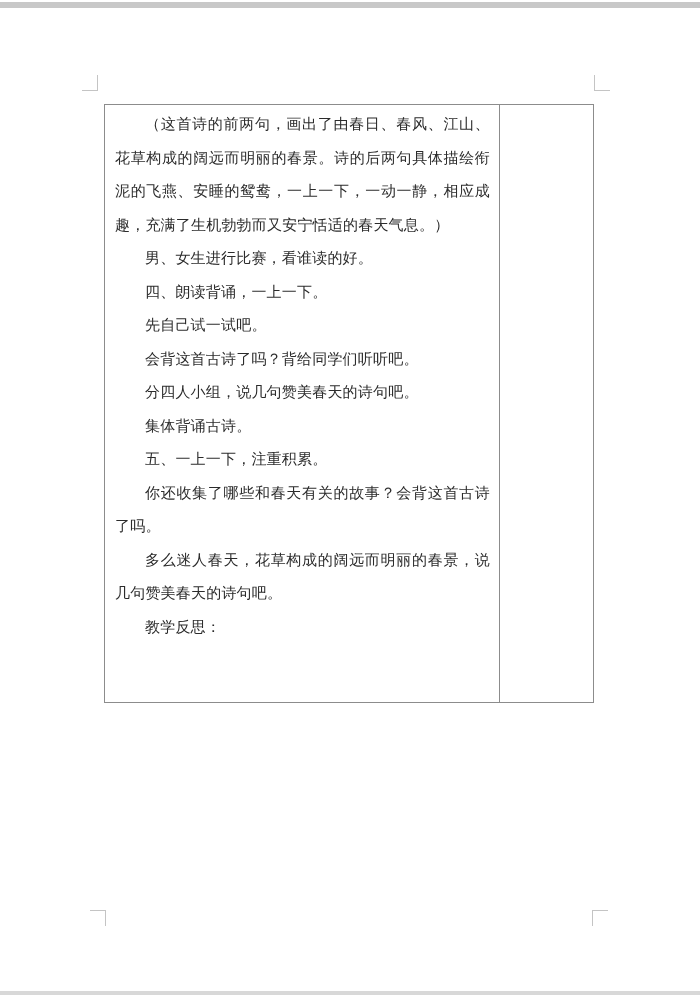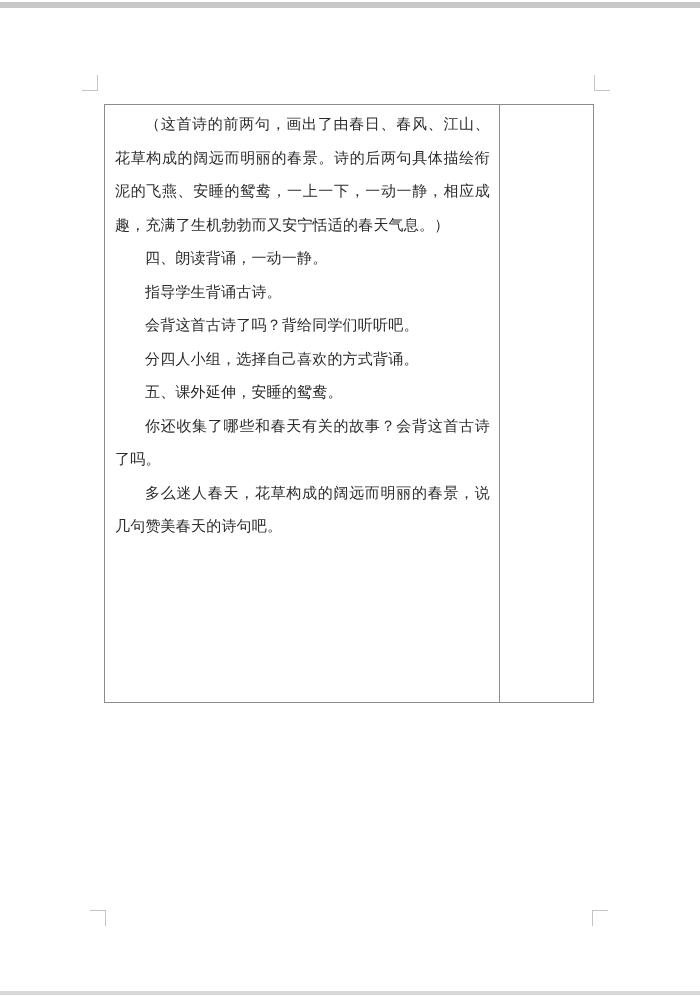--- a/index.html
+++ b/index.html
@@ -90,25 +90,28 @@
   <div class="band top"></div>
 
   <div class="mark tl"></div>
   <div class="mark tr"></div>
   <div class="mark bl"></div>
   <div class="mark br"></div>
 
   <div class="doc-table">
     <div class="cell main">
         <p>（这首诗的前两句，画出了由春日、春风、江山、花草构成的阔远而明丽的春景。诗的后两句具体描绘衔泥的飞燕、安睡的鸳鸯，一上一下，一动一静，相应成趣，充满了生机勃勃而又安宁恬适的春天气息。）</p>
-        <p>四、朗读背诵，一动一静。</p>
-        <p>指导学生背诵古诗。</p>
+        <p>男、女生进行比赛，看谁读的好。</p>
+        <p>四、朗读背诵，一上一下。</p>
+        <p>先自己试一试吧。</p>
         <p>会背这首古诗了吗？背给同学们听听吧。</p>
-        <p>分四人小组，选择自己喜欢的方式背诵。</p>
-        <p>五、课外延伸，安睡的鸳鸯。</p>
+        <p>分四人小组，说几句赞美春天的诗句吧。</p>
+        <p>集体背诵古诗。</p>
+        <p>五、一上一下，注重积累。</p>
         <p>你还收集了哪些和春天有关的故事？会背这首古诗了吗。</p>
         <p>多么迷人春天，花草构成的阔远而明丽的春景，说几句赞美春天的诗句吧。</p>
+        <p>教学反思：</p>
       </div>
     <div class="cell side"></div>
   </div>
 
   <div class="band bottom"></div>
 </div>
 
 </body></html>

